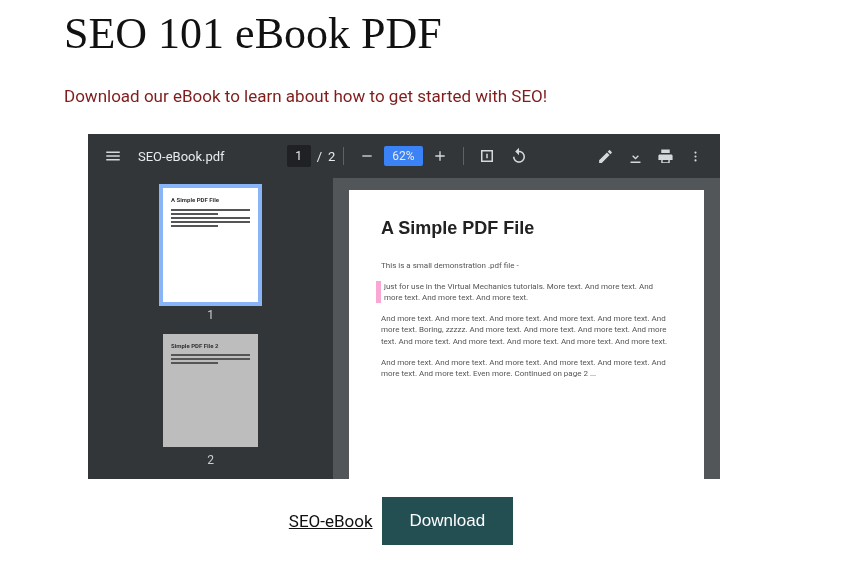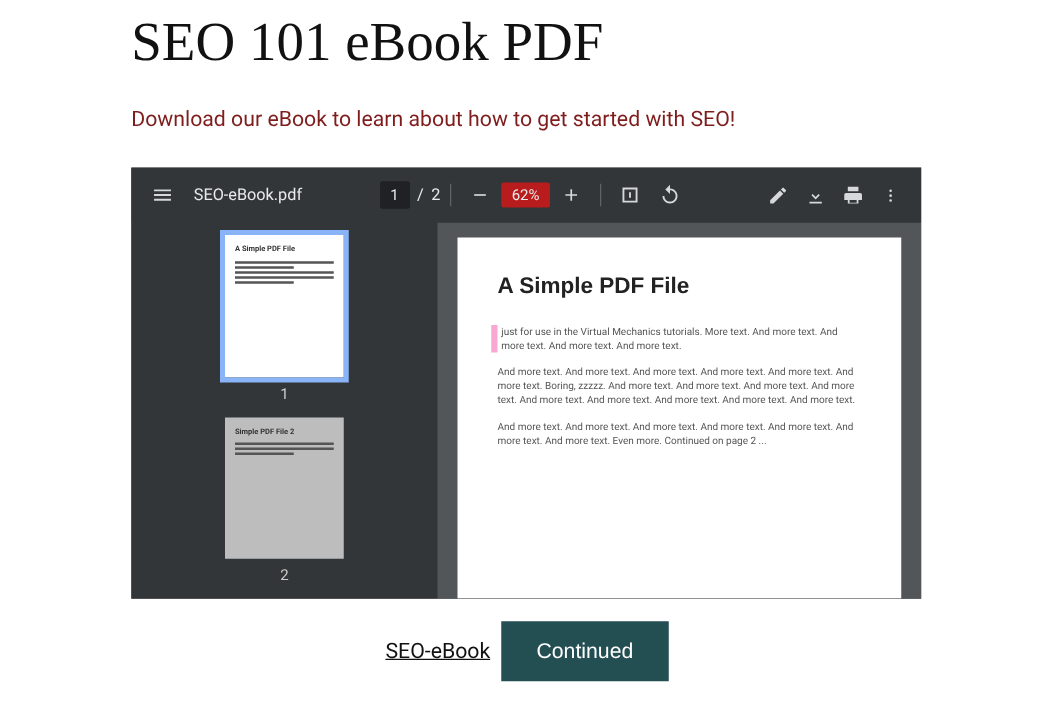--- a/index.html
+++ b/index.html
@@ -4,21 +4,21 @@
   <style>
     * { margin: 0; padding: 0; box-sizing: border-box; }
     body {
       font-family: -apple-system, BlinkMacSystemFont, "Segoe UI", Roboto, Arial, sans-serif;
       background: #fff;
       width: 843px;
       height: 580px;
       overflow: hidden;
     }
     .page {
-      padding: 10px 105px 0 105px;
+      padding: 10px 105px 0 64px;
     }
     .page-title {
       font-family: Georgia, "Times New Roman", serif;
       font-size: 44px;
       font-weight: 400;
       color: #111;
       margin-bottom: 28px;
       line-height: 1.1;
     }
     .page-subtitle {
@@ -27,20 +27,21 @@
       margin-bottom: 28px;
     }
 
     .pdf-viewer {
       background: #333638;
       width: 632px;
       height: 345px;
       display: flex;
       flex-direction: column;
       overflow: hidden;
+      margin-left: 24px;
     }
 
     .pdf-toolbar {
       height: 44px;
       background: #323639;
       display: flex;
       align-items: center;
       padding: 0 10px;
       gap: 2px;
       color: #e8eaed;
@@ -82,21 +83,21 @@
       height: 18px;
       background: #5f6368;
       margin: 0 6px;
     }
     .tb-zoom-group {
       display: flex;
       align-items: center;
       gap: 2px;
     }
     .tb-zoom-level {
-      background: #b91c1c;
+      background: #3b82f6;
       padding: 3px 8px;
       font-size: 12px;
       border-radius: 2px;
       min-width: 36px;
       text-align: center;
     }
     .tb-right {
       margin-left: auto;
       display: flex;
       align-items: center;
@@ -300,25 +301,26 @@
               <div class="thumb-lines"></div>
             <div class="thumb-lines short"></div>
           </div>
         </div>
         <div class="thumb-label">2</div>
       </div>
 
       <div class="pdf-main">
         <div class="pdf-page">
           <div class="pdf-page-title">A Simple PDF File</div>
+          <div class="pdf-para">This is a small demonstration .pdf file -</div>
           <div class="pdf-para first">just for use in the Virtual Mechanics tutorials. More text. And more text. And more text. And more text. And more text.</div>
           <div class="pdf-para">And more text. And more text. And more text. And more text. And more text. And more text. Boring, zzzzz. And more text. And more text. And more text. And more text. And more text. And more text. And more text. And more text. And more text.</div>
           <div class="pdf-para">And more text. And more text. And more text. And more text. And more text. And more text. And more text. Even more. Continued on page 2 ...</div>
         </div>
       </div>
     </div>
   </div>
 
   <div class="download-row">
     <a class="file-link">SEO-eBook</a>
-    <button class="download-btn">Continued</button>
+    <button class="download-btn">Download</button>
   </div>
 </div>
 
 </body></html>

